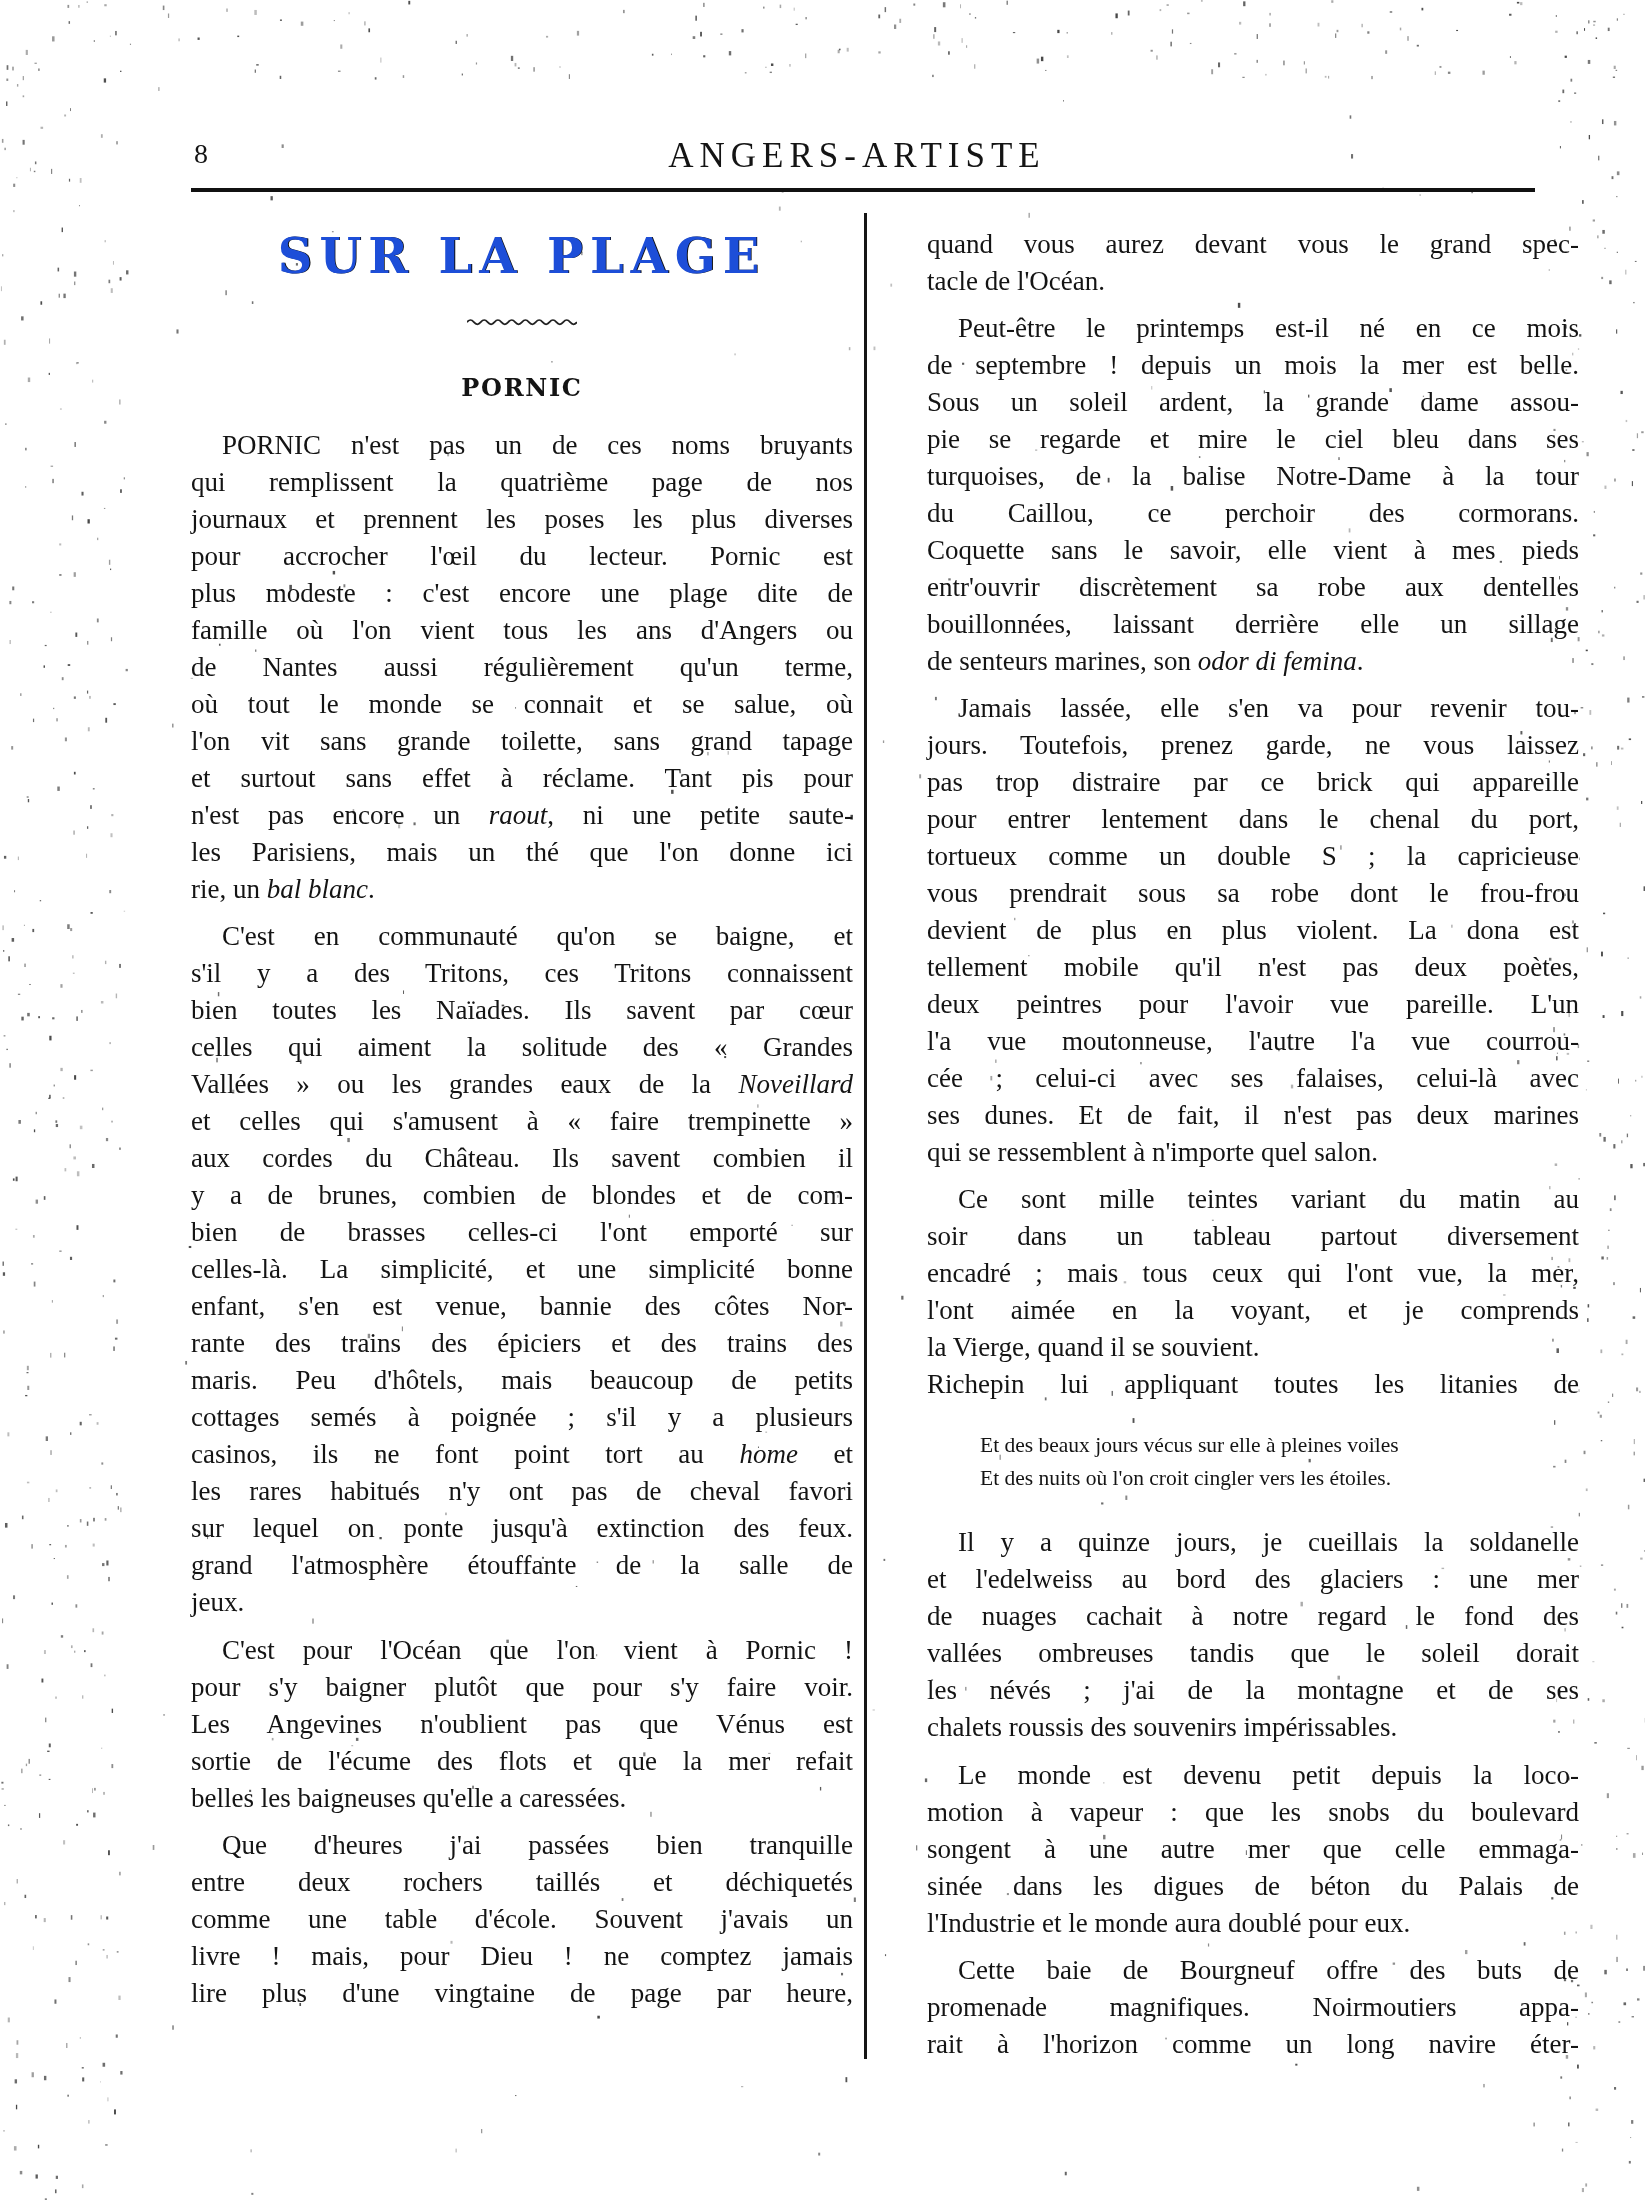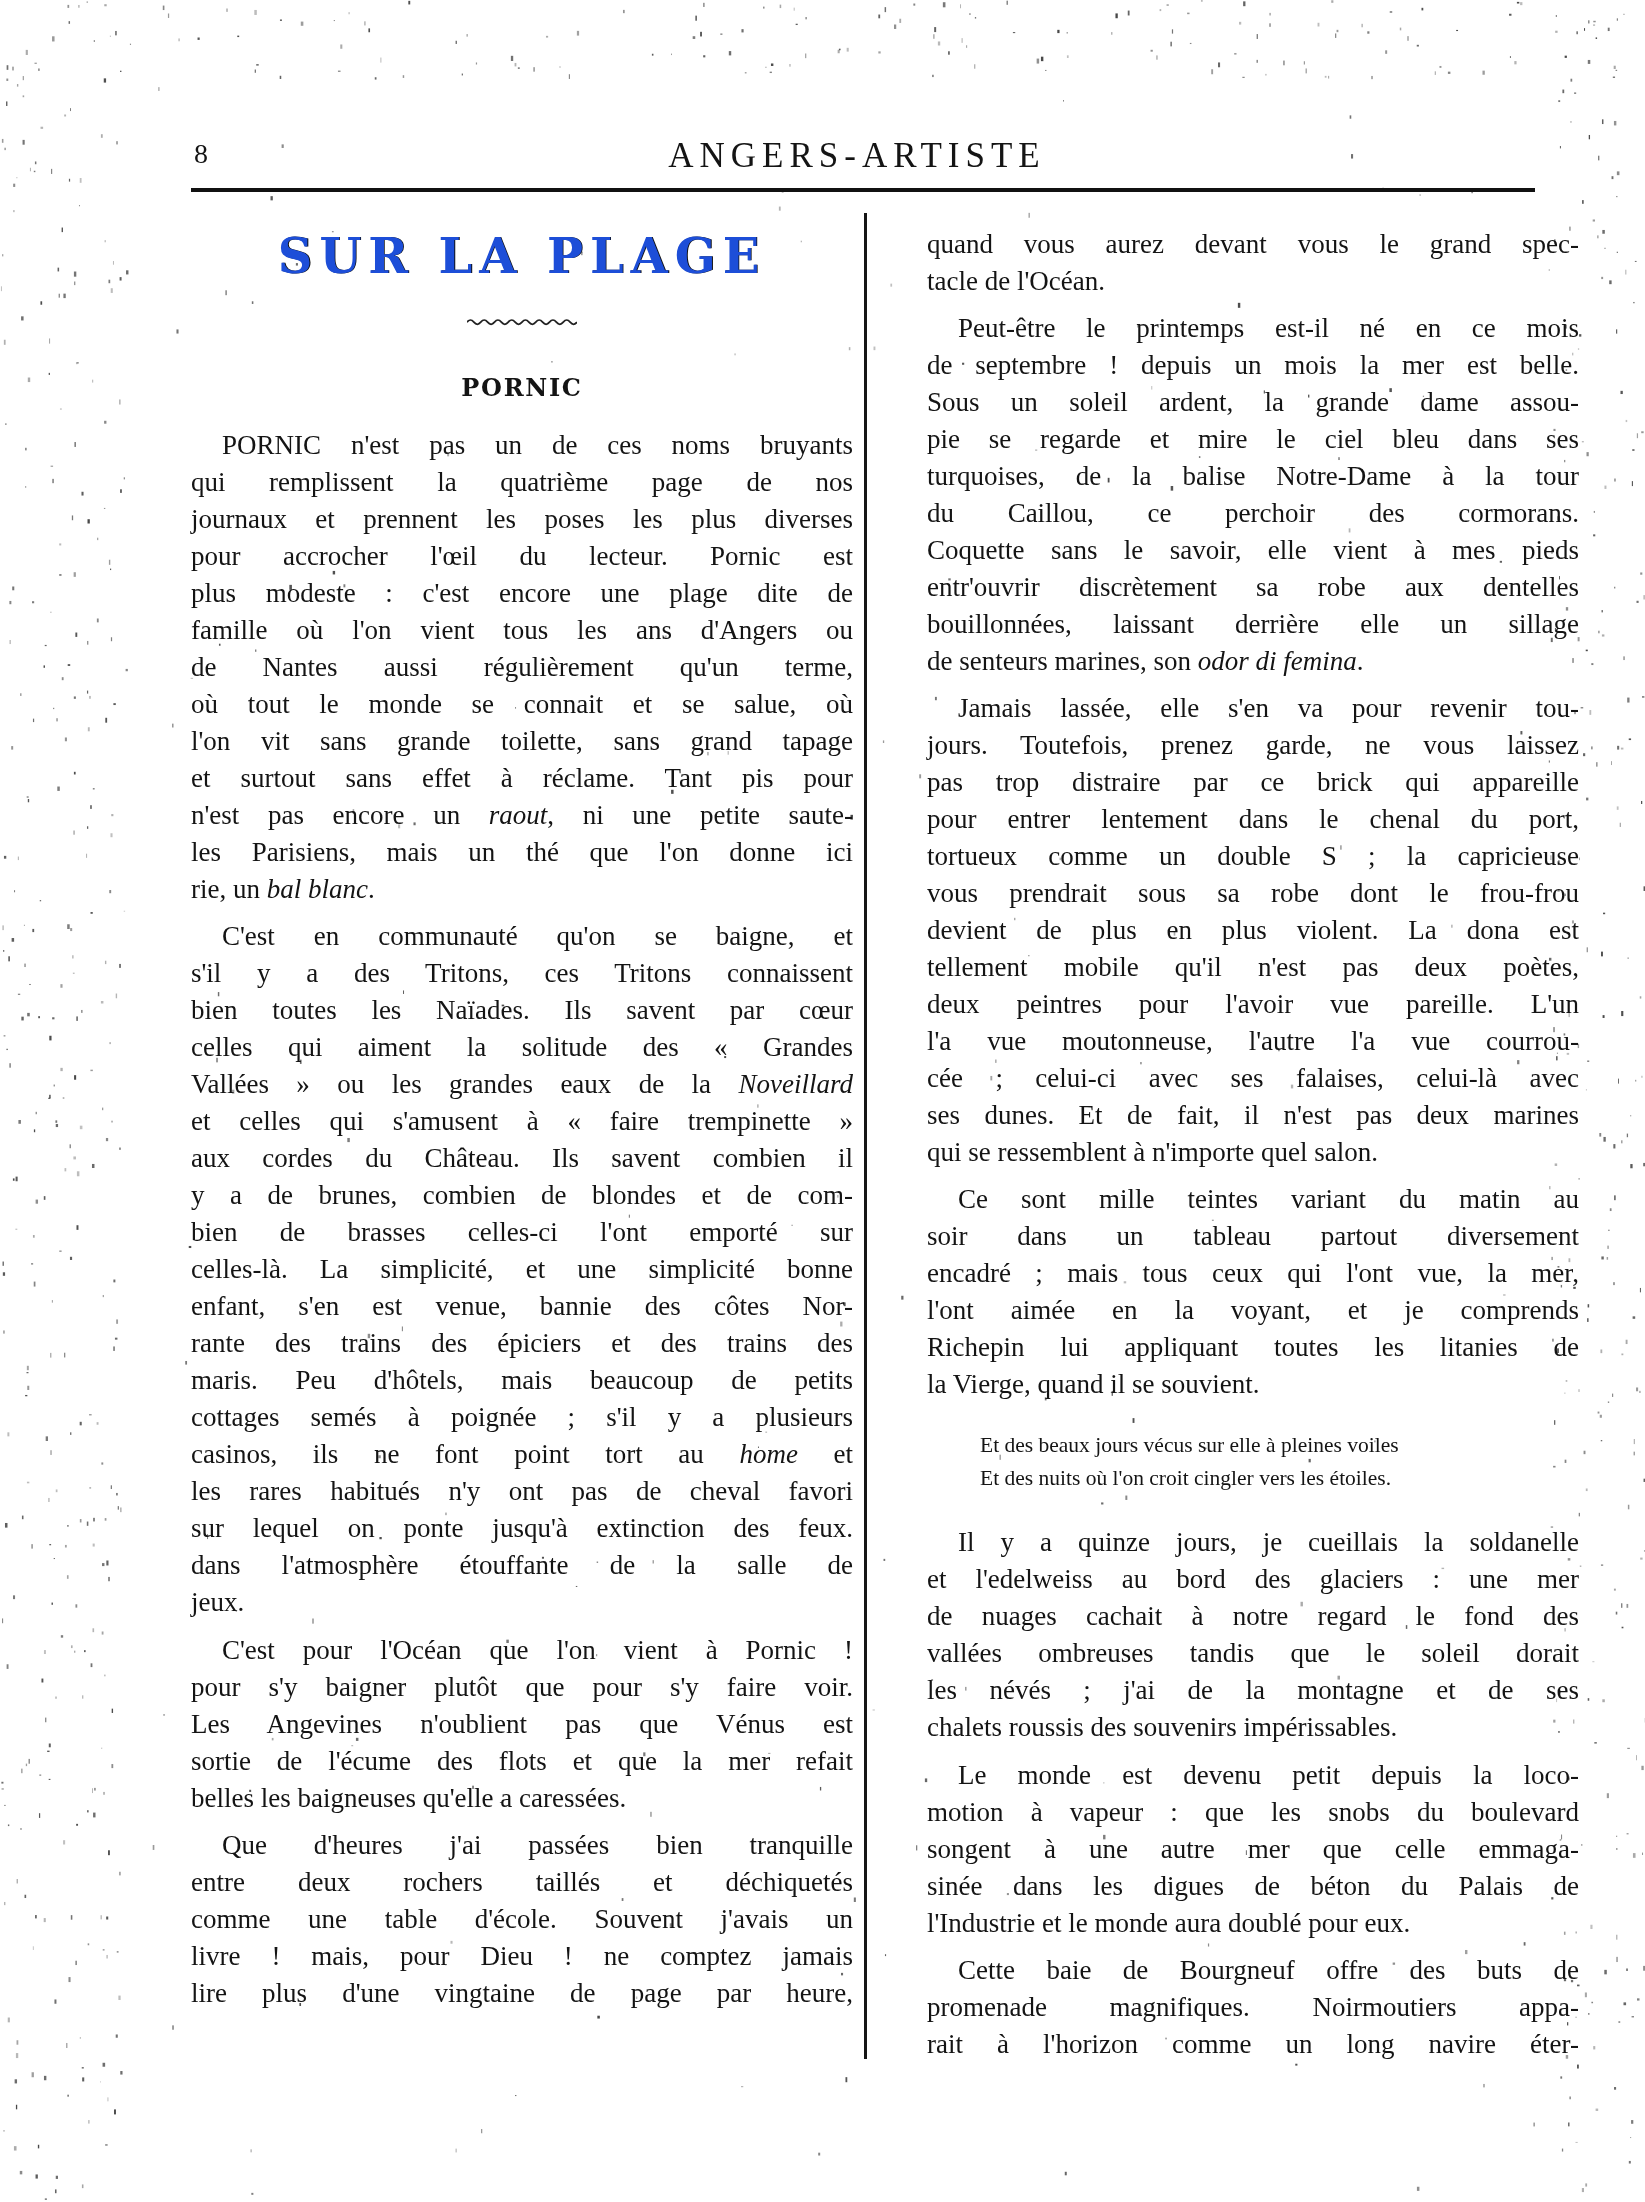--- a/index.html
+++ b/index.html
@@ -985,21 +985,21 @@
           <span class="line">y a de brunes, combien de blondes et de com-</span>
           <span class="line">bien de brasses celles-ci l'ont emporté sur</span>
           <span class="line">celles-là. La simplicité, et une simplicité bonne</span>
           <span class="line">enfant, s'en est venue, bannie des côtes Nor-</span>
           <span class="line">rante des trains des épiciers et des trains des</span>
           <span class="line">maris. Peu d'hôtels, mais beaucoup de petits</span>
           <span class="line">cottages semés à poignée ; s'il y a plusieurs</span>
           <span class="line">casinos, ils ne font point tort au <em>home</em> et</span>
           <span class="line">les rares habitués n'y ont pas de cheval favori</span>
           <span class="line">sur lequel on ponte jusqu'à extinction des feux.</span>
-          <span class="line">dans l'atmosphère étouffante de la salle de</span>
+          <span class="line">grand l'atmosphère étouffante de la salle de</span>
           <span class="line last">jeux.</span>
         </div>
         <div style="margin-top: 10.3px;">
           <span class="line indent">C'est pour l'Océan que l'on vient à Pornic !</span>
           <span class="line">pour s'y baigner plutôt que pour s'y faire voir.</span>
           <span class="line">Les Angevines n'oublient pas que Vénus est</span>
           <span class="line">sortie de l'écume des flots et que la mer refait</span>
           <span class="line last">belles les baigneuses qu'elle a caressées.</span>
         </div>
         <div style="margin-top: 10.3px;">
@@ -1045,22 +1045,22 @@
           <span class="line">l'a vue moutonneuse, l'autre l'a vue courrou-</span>
           <span class="line">cée ; celui-ci avec ses falaises, celui-là avec</span>
           <span class="line">ses dunes. Et de fait, il n'est pas deux marines</span>
           <span class="line last">qui se ressemblent à n'importe quel salon.</span>
         </div>
         <div style="margin-top: 10.3px;">
           <span class="line indent">Ce sont mille teintes variant du matin au</span>
           <span class="line">soir dans un tableau partout diversement</span>
           <span class="line">encadré ; mais tous ceux qui l'ont vue, la mer,</span>
           <span class="line">l'ont aimée en la voyant, et je comprends</span>
+          <span class="line last">la Vierge, quand il se souvient.</span>
           <span class="line">Richepin lui appliquant toutes les litanies de</span>
-          <span class="line last">la Vierge, quand il se souvient.</span>
         </div>
         <div class="verse">
           <span>Et des beaux jours vécus sur elle à pleines voiles</span>
           <span>Et des nuits où l'on croit cingler vers les étoiles.</span>
         </div>
         <div>
           <span class="line indent">Il y a quinze jours, je cueillais la soldanelle</span>
           <span class="line">et l'edelweiss au bord des glaciers : une mer</span>
           <span class="line">de nuages cachait à notre regard le fond des</span>
           <span class="line">vallées ombreuses tandis que le soleil dorait</span>

